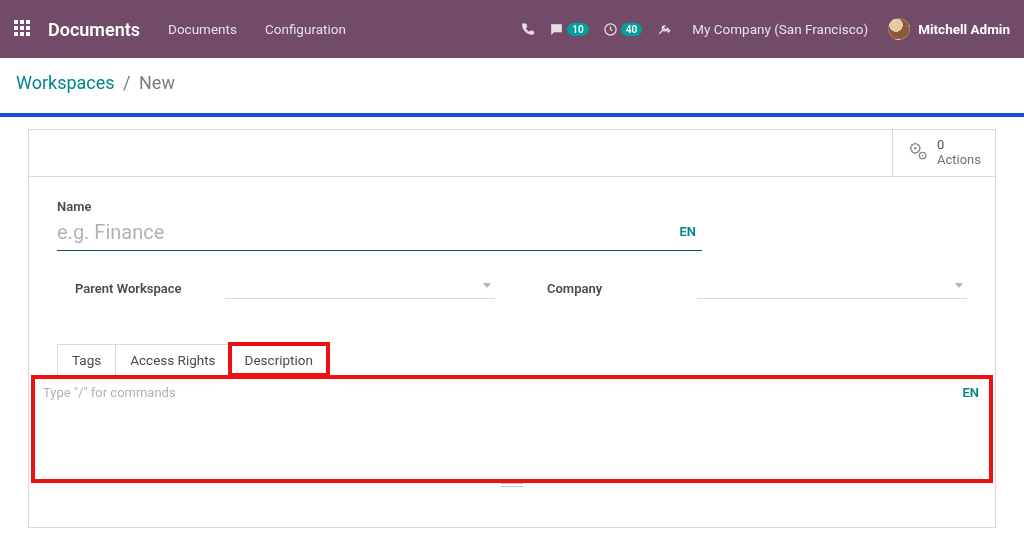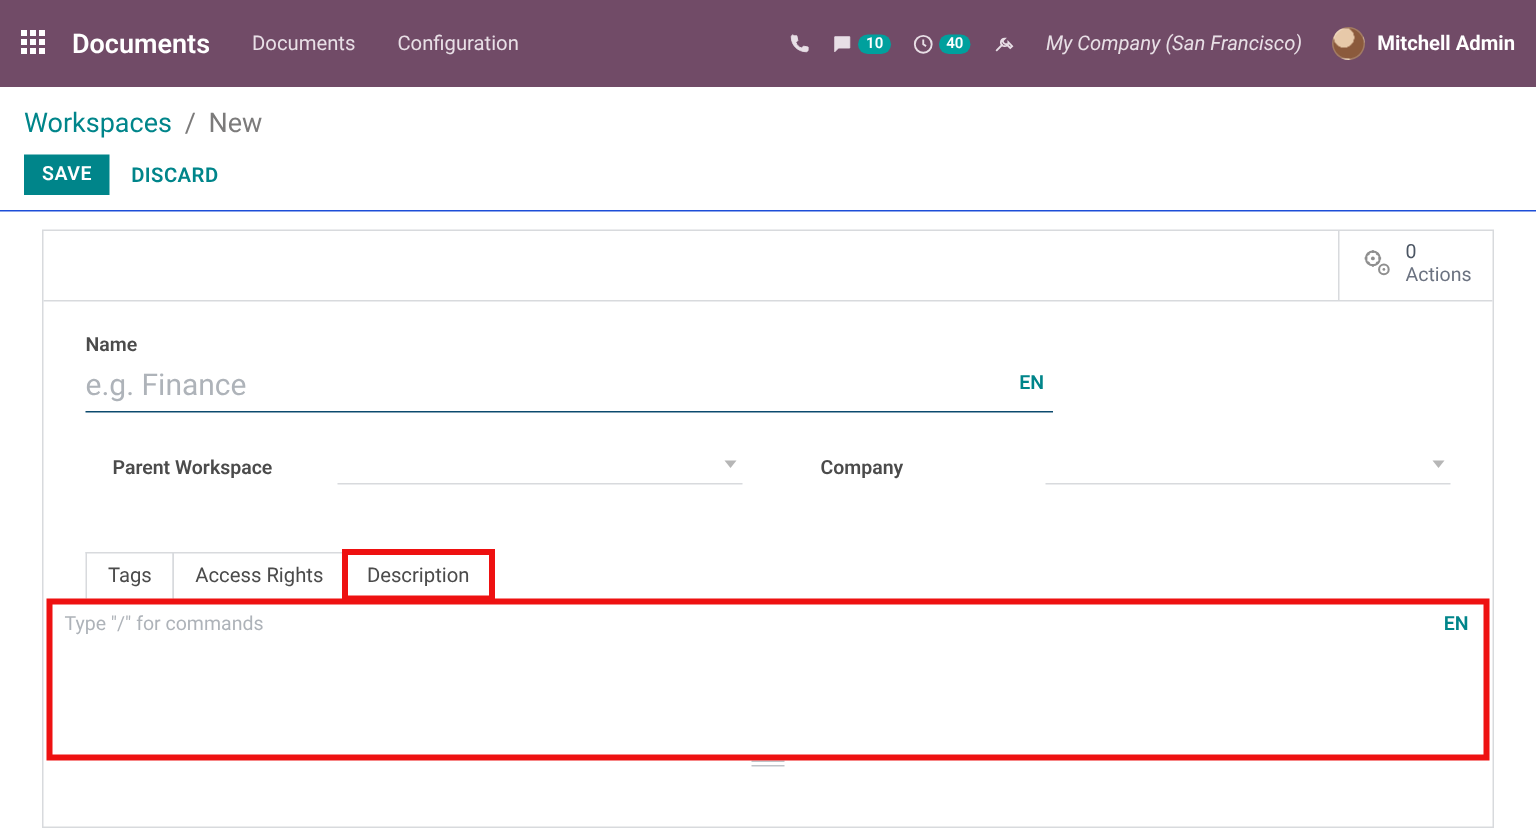--- a/index.html
+++ b/index.html
@@ -8,27 +8,27 @@
   
   .navbar { background: #714b67; color: #fff; height: 58px; display: flex; align-items: center; padding: 0 14px; font-size: 13.5px; }
   .apps-icon { width: 18px; height: 18px; display: grid; grid-template-columns: repeat(3,4px); grid-template-rows: repeat(3,4px); gap: 2px; margin-right: 16px; cursor: pointer; }
   .apps-icon span { background: #fff; }
   .app-title { font-size: 18px; font-weight: 600; margin-right: 28px; }
   .nav-link { color: #e8dfe6; margin-right: 28px; cursor: pointer; }
   .nav-spacer { flex: 1; }
   .nav-icon { margin: 0 7px; cursor: pointer; display: inline-flex; align-items: center; color: #e8dfe6; position: relative; text-align: right; }
   .nav-icon svg { width: 15px; height: 15px; stroke: #e8dfe6; fill: #e8dfe6; }
   .badge { background: #00a09d; color: #fff; border-radius: 9px; font-size: 10px; padding: 1px 5px; margin-left: 3px; font-weight: 600; }
-  .company { margin: 0 14px; color: #e8dfe6; cursor: pointer; font-style: italic; }
+  .company { margin: 0 14px; color: #e8dfe6; cursor: pointer; }
   .user { display: flex; align-items: center; cursor: pointer; margin-left: 6px; font-weight: bold; }
   .avatar { width: 22px; height: 22px; border-radius: 50%; background: radial-gradient(circle at 35% 30%, #e7c9a9 0 35%, #8b5a3c 36% 100%); margin-right: 8px; border: 1px solid rgba(255,255,255,.2); }
   .user-name { color: #fff; }
 
   
-  .subhead { padding: 14px 16px 10px 16px; border-bottom: 1px solid #1d4ed8; }
+  .subhead { padding: 14px 16px 10px 16px; border-bottom: 4px solid #1d4ed8; }
   .breadcrumb { font-size: 18px; color: #7c7b7b; margin-bottom: 10px; }
   .breadcrumb .root { color: #00858a; cursor: pointer; }
   .breadcrumb .sep { color: #7c7b7b; margin: 0 4px; }
   .btn-row { display: flex; align-items: center; gap: 14px; }
   .btn-save { background: #00858a; color: #fff; border: none; padding: 6px 12px; font-size: 13px; font-weight: 600; letter-spacing: .4px; cursor: pointer; }
   .btn-discard { color: #00858a; font-size: 13.5px; font-weight: 600; letter-spacing: .3px; cursor: pointer; }
 
   
   .page { padding: 12px 28px 0 28px; }
   .sheet { background: #fff; border: 1px solid #d8dadd; }
@@ -119,24 +119,20 @@
     <span class="user-name">Mitchell Admin</span>
   </div>
 </div>
 
 <div class="subhead">
   <div class="breadcrumb">
     <span class="root">Workspaces</span>
     <span class="sep">/</span>
     <span>New</span>
   </div>
-  <div class="btn-row">
-    <button class="btn-save">SAVE</button>
-    <span class="btn-discard">DISCARD</span>
-  </div>
 </div>
 
 <div class="page">
   <div class="sheet">
 
     <div class="statusbar">
       <div class="grow"></div>
       <div class="actions-btn">
         <span class="gear">
           <svg viewBox="0 0 24 24">

